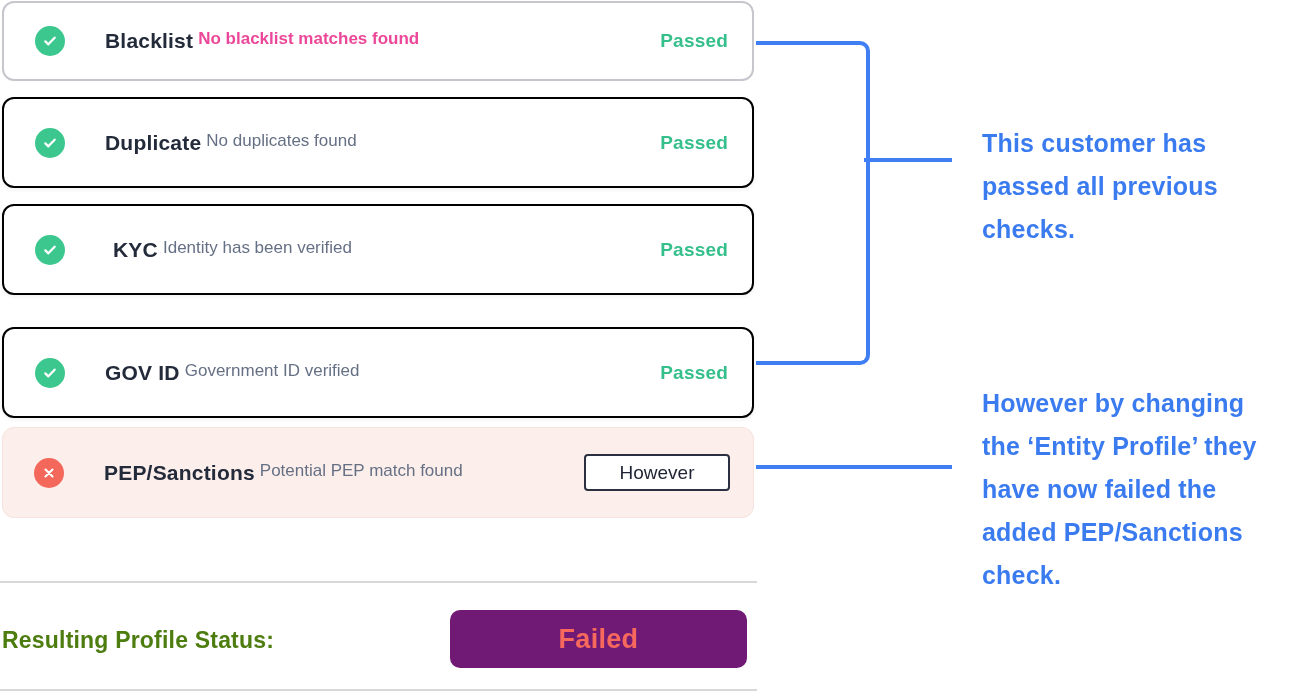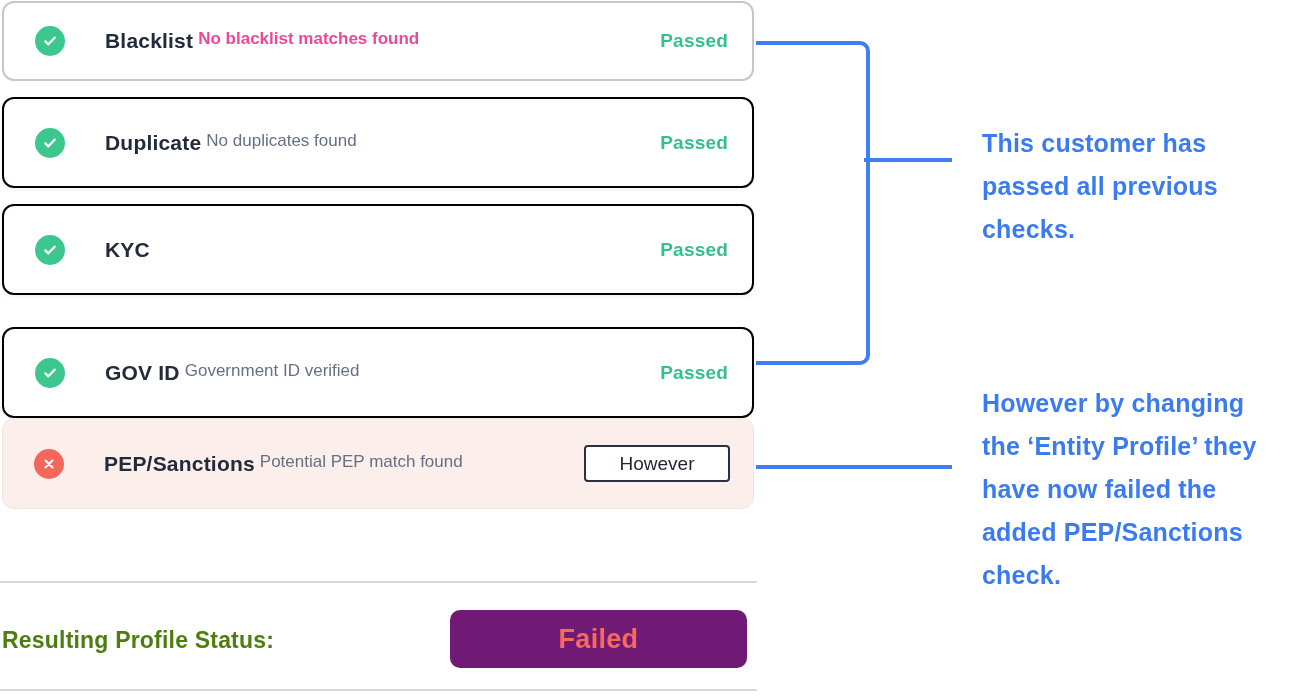--- a/index.html
+++ b/index.html
@@ -108,46 +108,47 @@
           <path d="M5 12.5l4.5 4.5L19 7" stroke="#ffffff" stroke-width="3.4" fill="none" stroke-linecap="round" stroke-linejoin="round"></path>
         </svg>
     </span>
     <span class="card-text">
       <span class="card-title">Duplicate</span>
       <span class="card-sub">No duplicates found</span>
     </span>
     <span class="passed-label">Passed</span>
   </div>
 
-  <div class="card" style="top:204px;">
+  <div class="card" style="top:204px;gap:8px;">
     <span class="status-icon pass">
       <svg width="16" height="16" viewBox="0 0 24 24">
           <path d="M5 12.5l4.5 4.5L19 7" stroke="#ffffff" stroke-width="3.4" fill="none" stroke-linecap="round" stroke-linejoin="round"></path>
         </svg>
     </span>
     <span class="card-text">
       <span class="card-title">KYC</span>
+      <span class="card-sub">Identity has been verified</span>
     </span>
     <span class="passed-label">Passed</span>
   </div>
 
   <div class="card" style="top:327px;">
     <span class="status-icon pass">
       <svg width="16" height="16" viewBox="0 0 24 24">
           <path d="M5 12.5l4.5 4.5L19 7" stroke="#ffffff" stroke-width="3.4" fill="none" stroke-linecap="round" stroke-linejoin="round"></path>
         </svg>
     </span>
     <span class="card-text">
       <span class="card-title">GOV ID</span>
       <span class="card-sub">Government ID verified</span>
     </span>
     <span class="passed-label">Passed</span>
   </div>
 
-  <div class="card failed" style="top:418px;">
+  <div class="card failed" style="top:427px;">
     <span class="status-icon fail">
       <svg width="14" height="14" viewBox="0 0 24 24">
           <path d="M6 6l12 12M18 6L6 18" stroke="#ffffff" stroke-width="3.6" fill="none" stroke-linecap="round"></path>
         </svg>
     </span>
     <span class="card-text">
       <span class="card-title">PEP/Sanctions</span>
       <span class="card-sub">Potential PEP match found</span>
     </span>
     <button class="resolve-btn">However</button>

